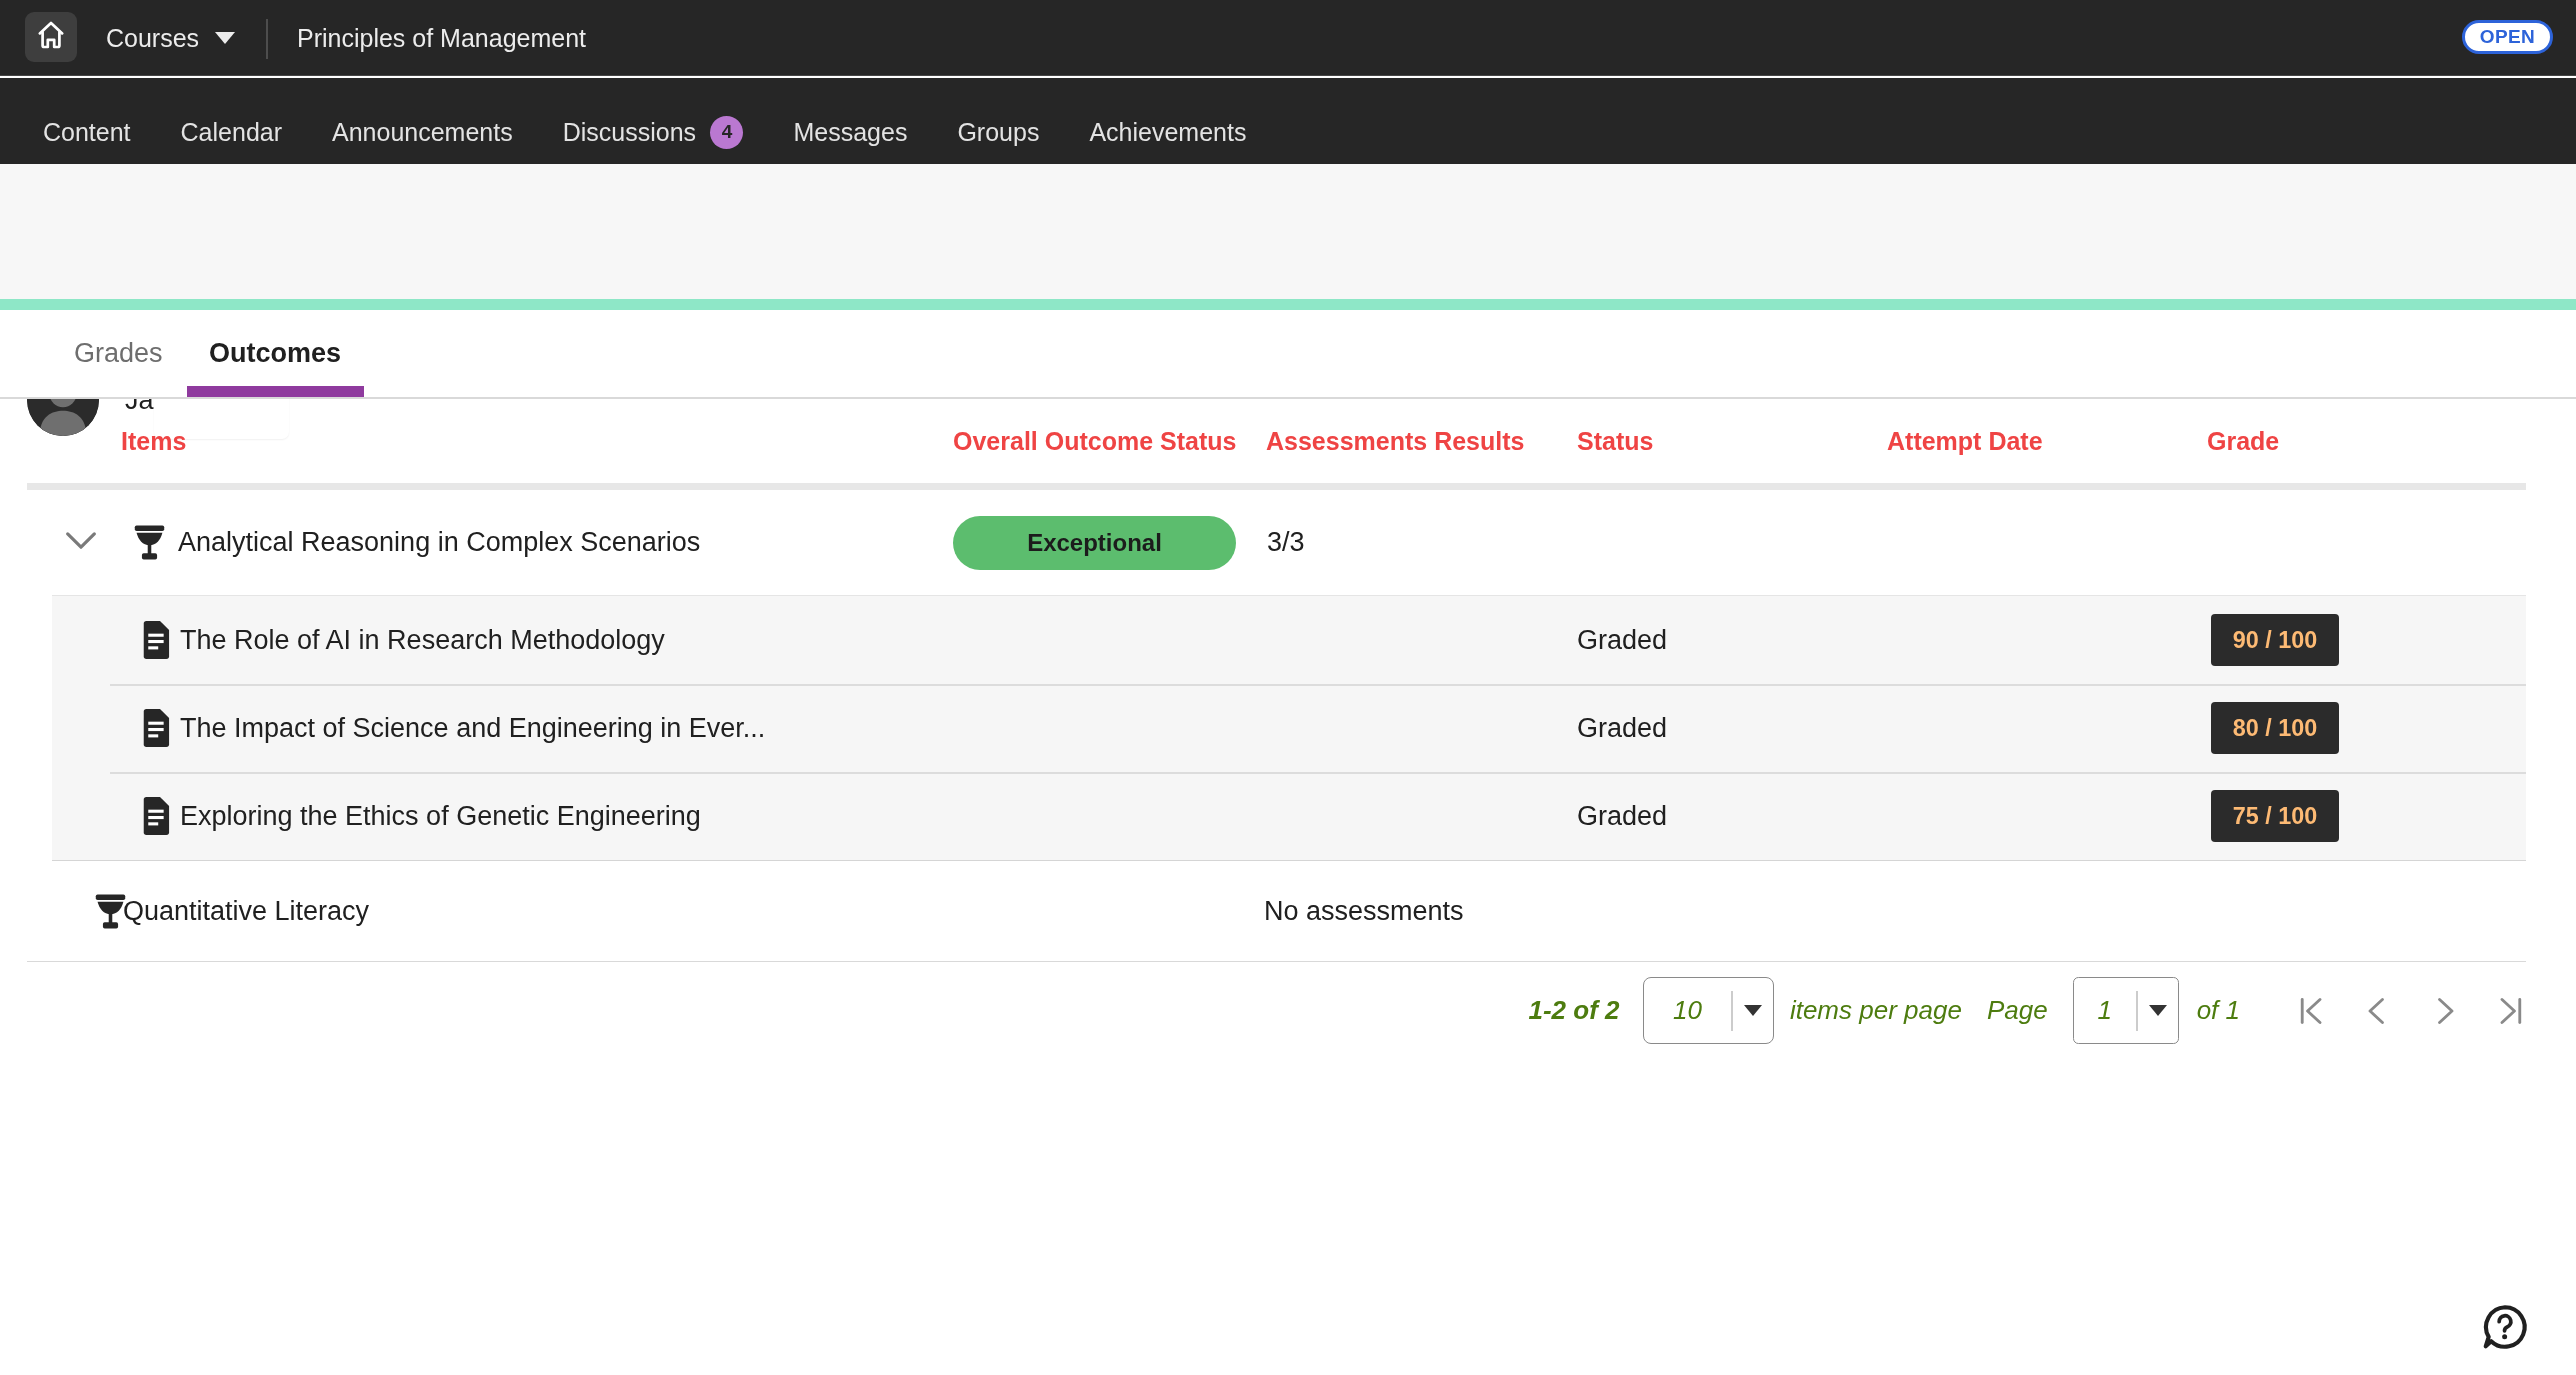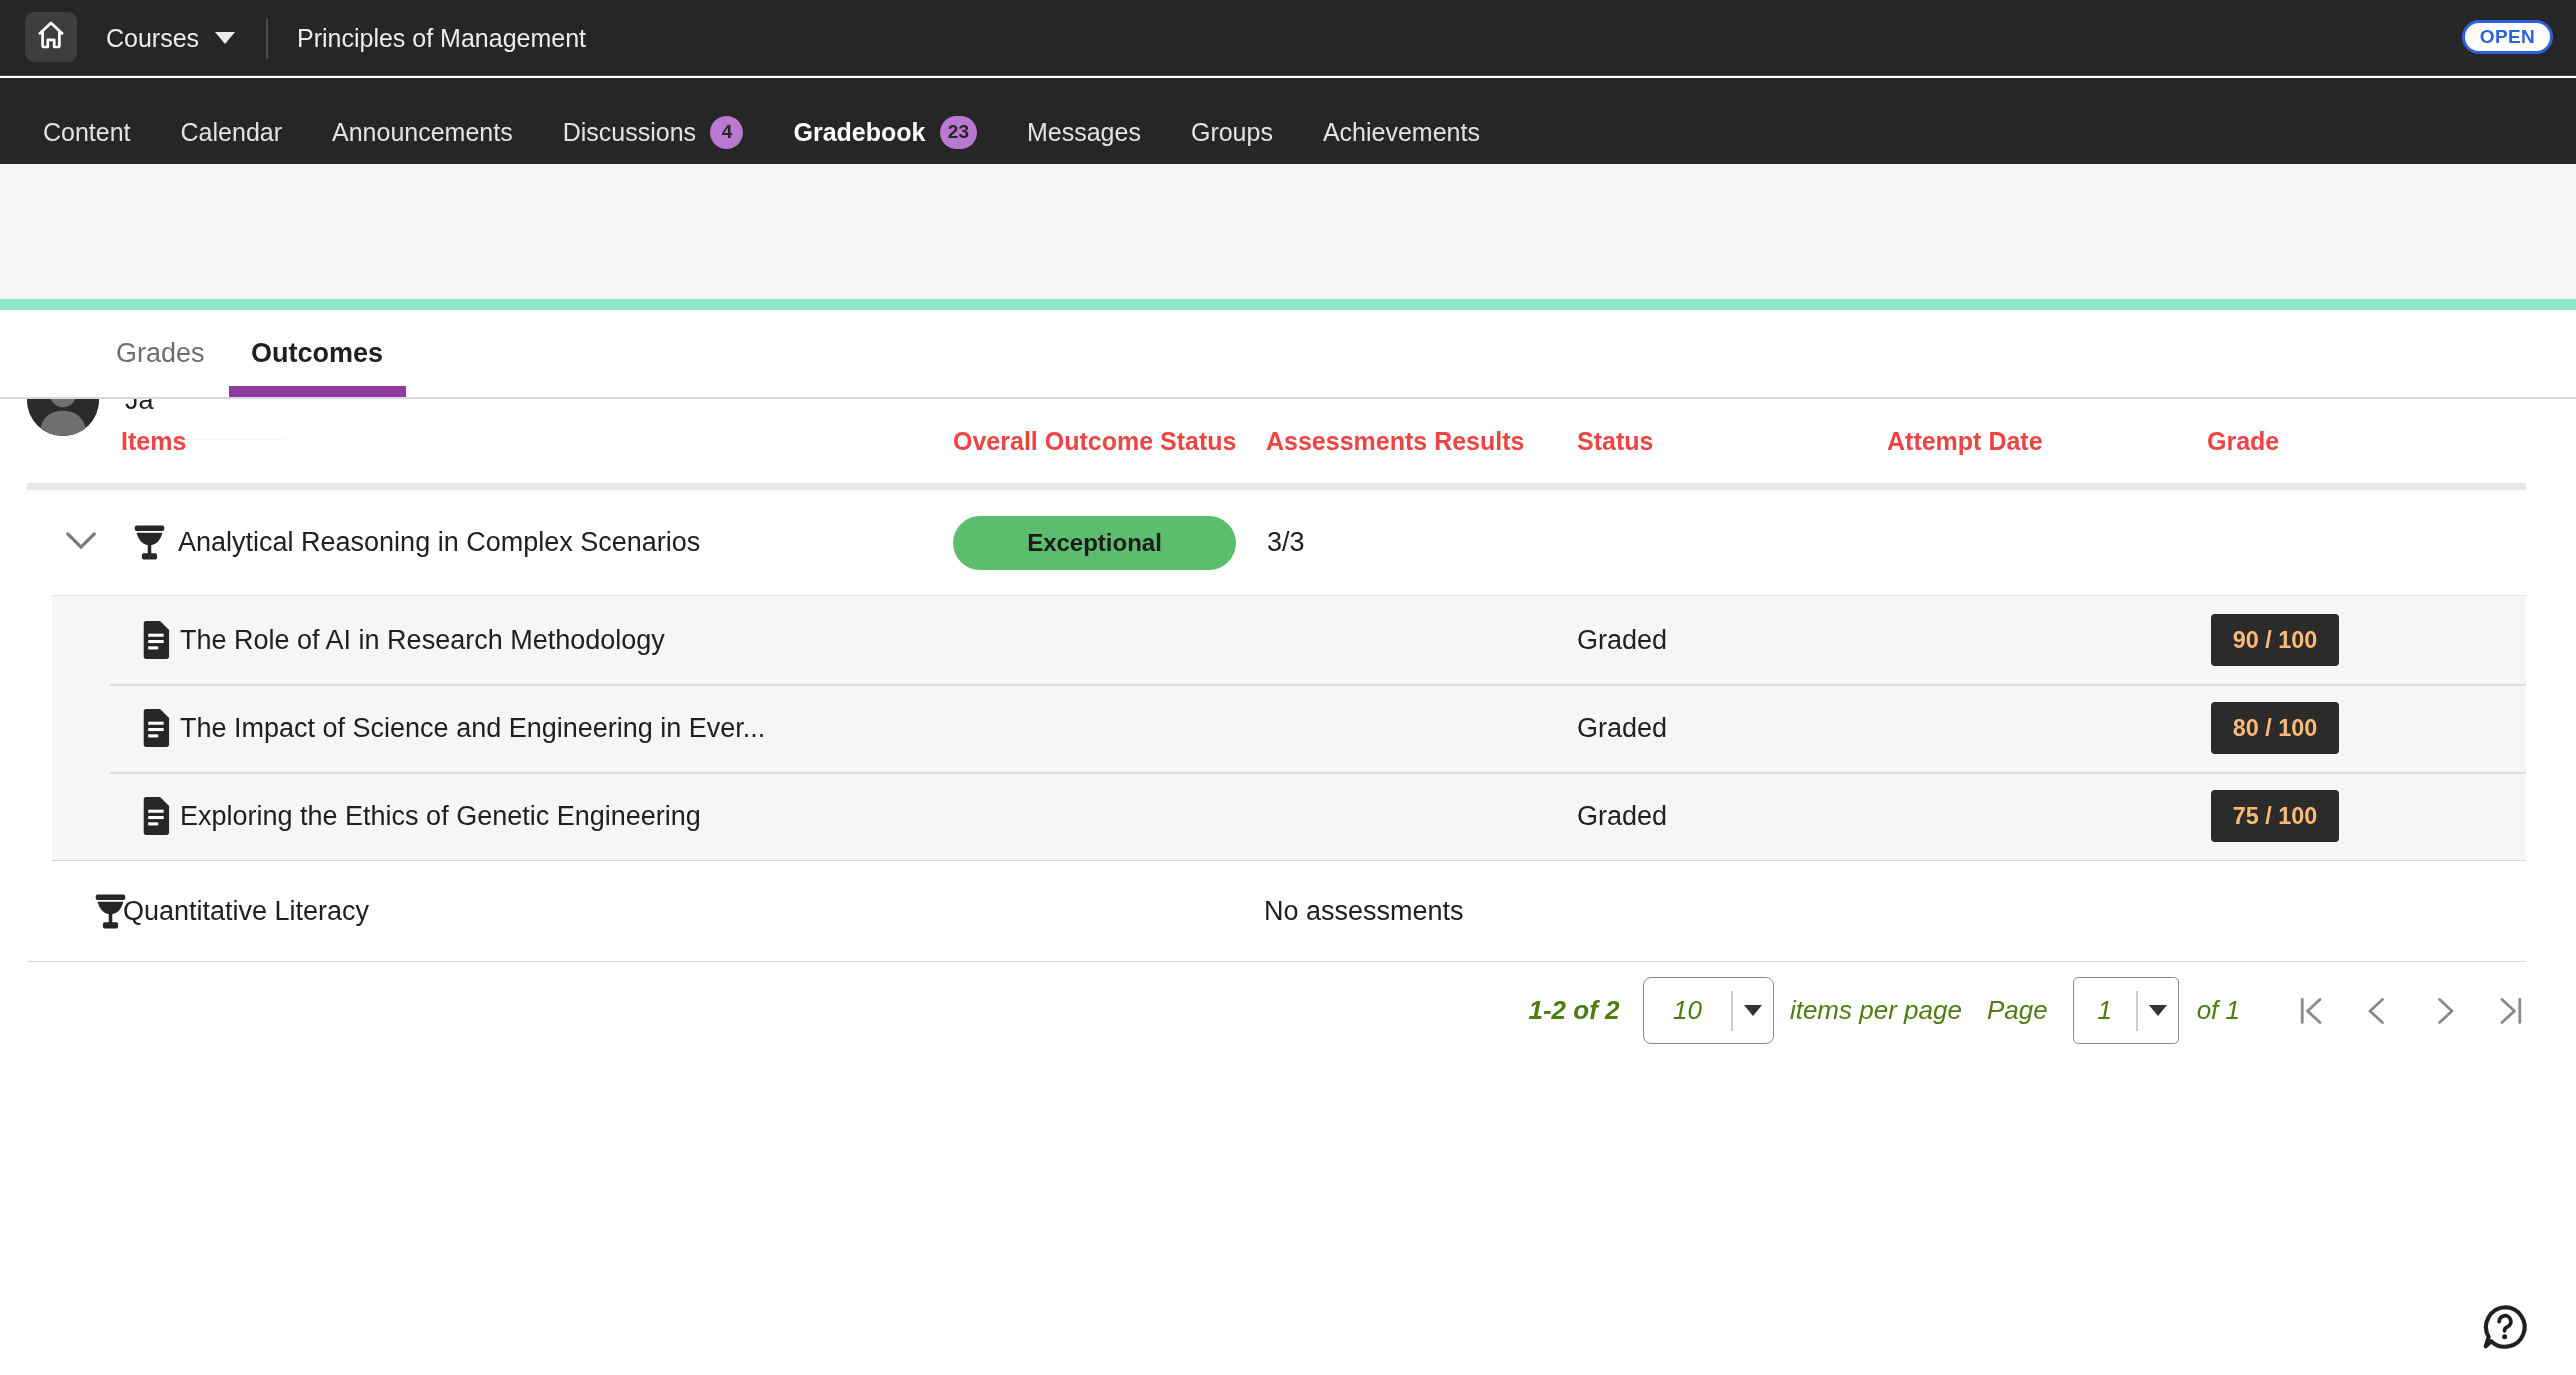--- a/index.html
+++ b/index.html
@@ -40,21 +40,21 @@
   .avatar { position:absolute; left:27px; top:200px; width:72px; height:72px; border-radius:50%;
             background:#2b2b2b; overflow:hidden; }
   .profile-name { position:absolute; left:125px; top:200px; height:72px; display:flex; align-items:center;
                   font-size:27px; color:#202020; }
   .redaction { position:absolute; left:154px; top:212px; width:135px; height:63px; background:#ffffff;
                border-radius:7.2px; box-shadow:0 0.9px 1.8px rgba(0,0,0,.06); }
   .teal-strip { position:absolute; left:0; top:299px; width:100%; height:10.8px; background:#8ee7c7; }
 
   
   .tabs { position:absolute; left:0; top:310px; width:100%; height:89px; background:#ffffff;
-          border-bottom:2.7px solid #d9d9d9; display:flex; padding-left:116px; gap:24px; }
+          border-bottom:2.7px solid #d9d9d9; display:flex; padding-left:74px; gap:24px; }
   .tab { position:relative; display:flex; align-items:center; font-size:27px; color:#6e6e6e; cursor:pointer; }
   .tab.active { color:#202020; font-weight:600; padding:0 22.5px; }
   .tab.active::after { content:""; position:absolute; left:0; right:0; bottom:0; height:10.8px; background:#8f3a9e; }
 
   
   .table { position:absolute; left:27px; top:399px; width:2499px; }
   .thead { position:relative; height:84px; font-size:25px; font-weight:600; color:#ef4444; }
   .th { position:absolute; top:0; height:84px; display:flex; align-items:center; }
   .band { height:7.2px; background:#e7e7e7; }
 
@@ -129,24 +129,20 @@
       <li class="nav-item">
         <span>Calendar</span>
       </li>
       <li class="nav-item">
         <span>Announcements</span>
       </li>
       <li class="nav-item">
         <span>Discussions</span>
         <span class="nav-badge">4</span>
       </li>
-      <li class="nav-item active">
-        <span>Gradebook</span>
-        <span class="nav-badge">23</span>
-      </li>
       <li class="nav-item">
         <span>Messages</span>
       </li>
       <li class="nav-item">
         <span>Groups</span>
       </li>
       <li class="nav-item">
         <span>Achievements</span>
       </li>
     </ul>

